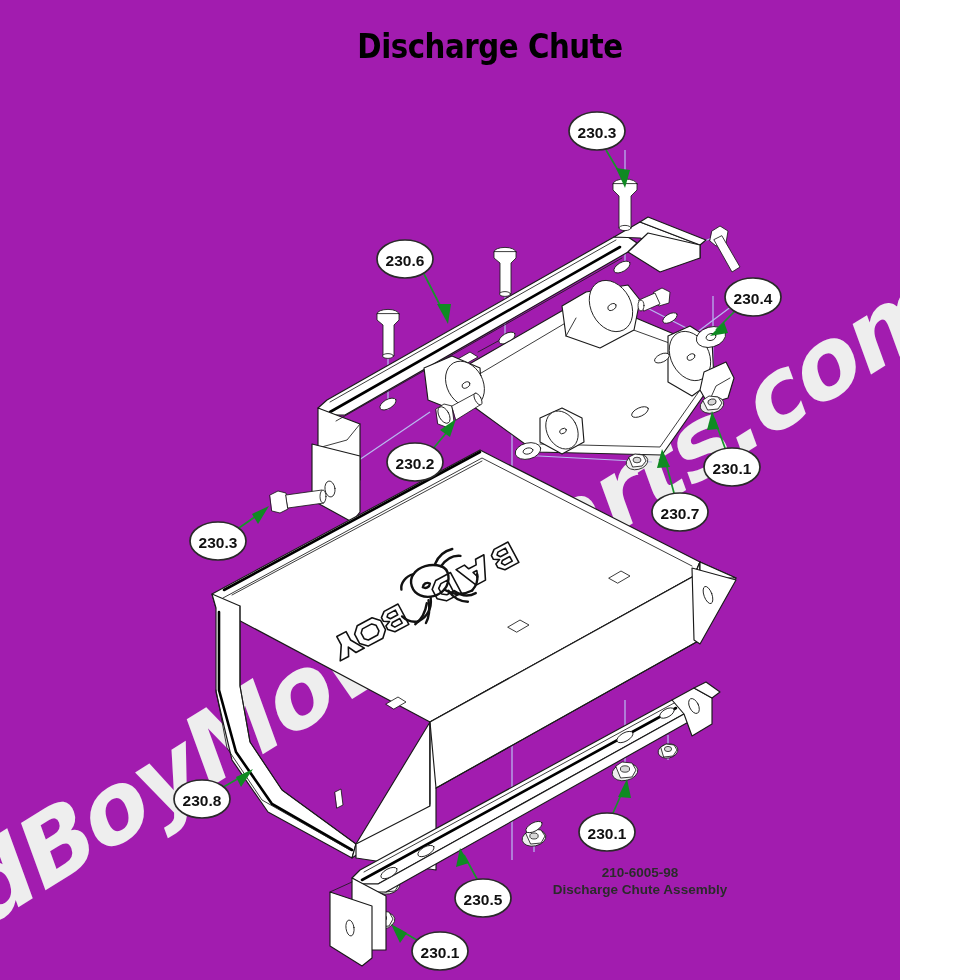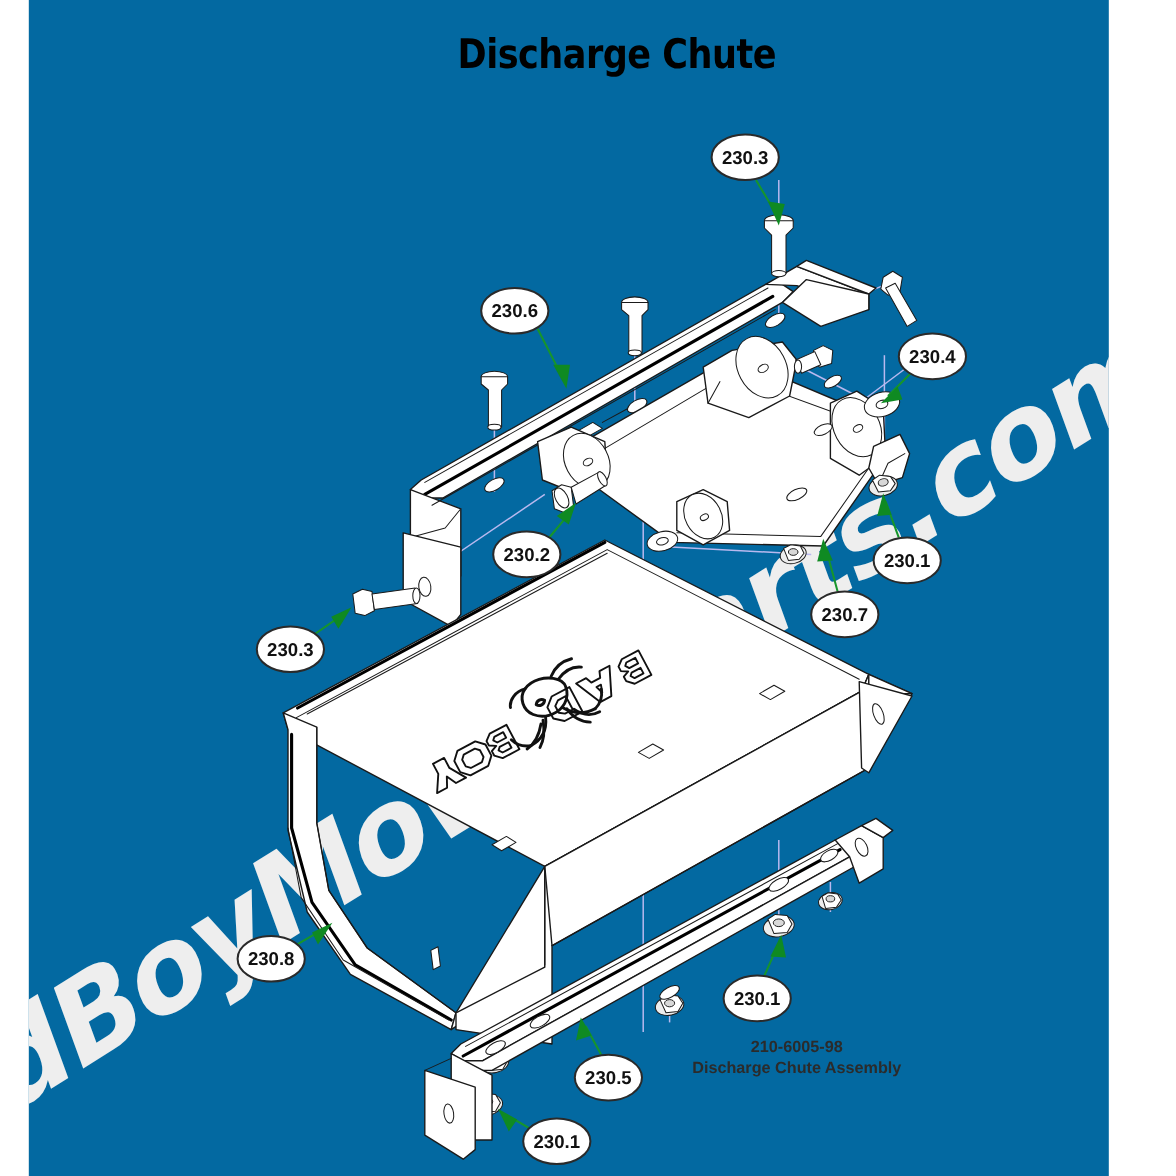--- a/index.html
+++ b/index.html
@@ -4,24 +4,23 @@
 <style>
   html, body {
     margin: 0;
     padding: 0;
     background: #ffffff;
   }
   #page {
     position: relative;
     width: 900px;
     height: 980px;
-    background: #0369a1;
+    background: #a21caf;
     overflow: hidden;
     font-family: "Liberation Sans", sans-serif;
-    margin-left: 24px;
   }
   #diagram-title {
     position: absolute;
     top: 26px;
     left: 0;
     width: 980px;
     text-align: center;
     font-family: "DejaVu Sans", sans-serif;
     font-size: 34px;
     font-weight: bold;

